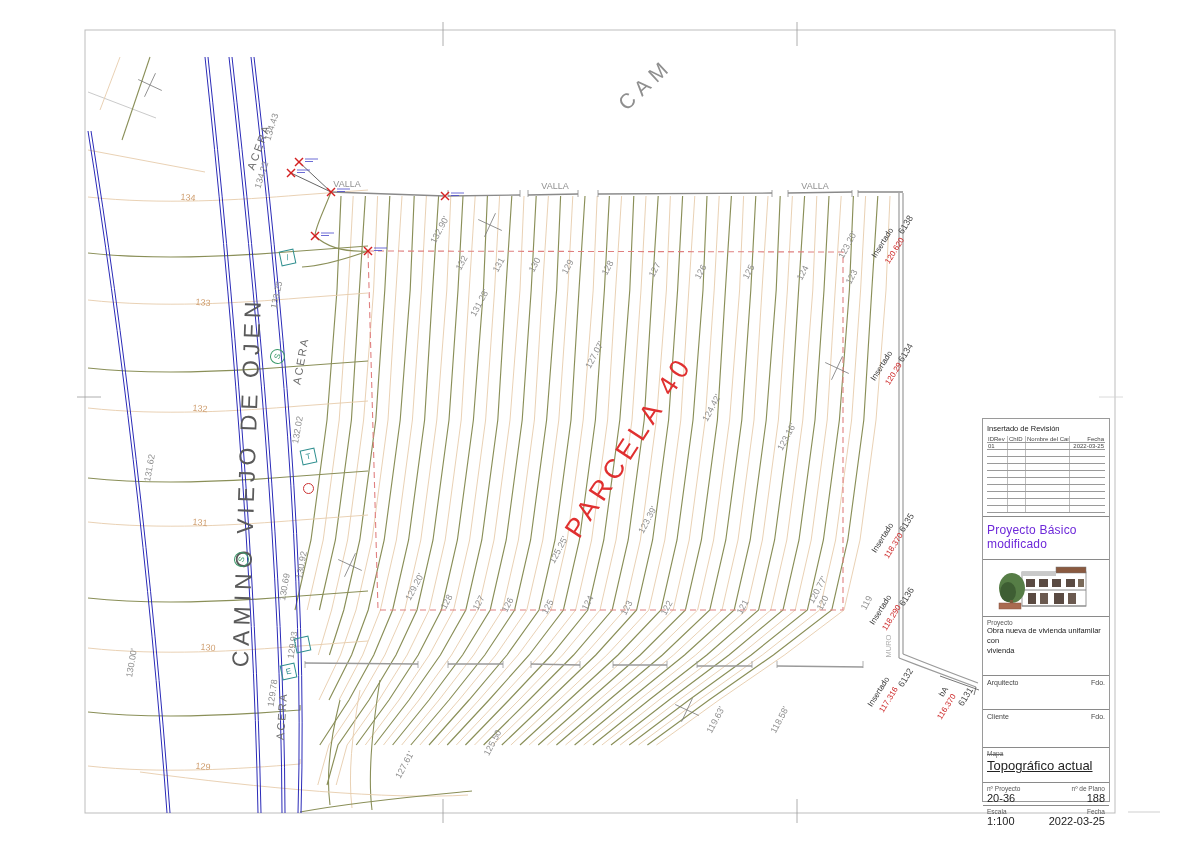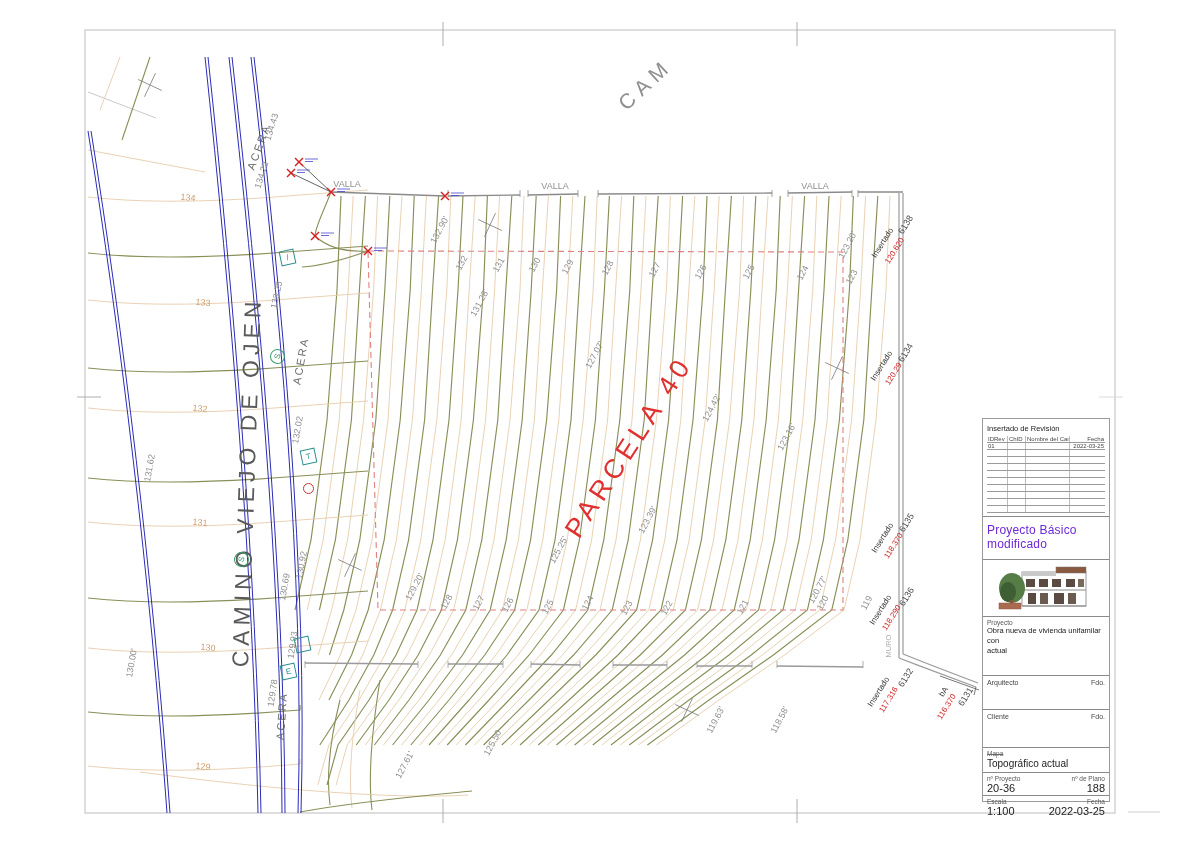--- a/index.html
+++ b/index.html
@@ -22,21 +22,21 @@
   table.rev th:last-child,table.rev td:last-child{border-right:none;text-align:right;}
   .tb-rule{border-top:1px solid #8a8a8a;margin:3px 0 0 0;}
   .tb-title{font-size:12px;color:#6d28d9;padding:6px 4px 5px 4px;letter-spacing:0.2px;}
   .tb-house{display:flex;justify-content:center;padding:2px 0 3px 0;}
   .tb-sec{padding:2px 4px;}
   .tb-small{font-size:6.5px;color:#555;}
   .tb-desc{font-size:7.5px;color:#222;line-height:1.35;}
   .tb-sign{display:flex;justify-content:space-between;font-size:7px;color:#444;}
   .tb-sign-box{height:30px;border-bottom:1px solid #8a8a8a;padding:3px 4px 0 4px;}
   .tb-map-label{font-size:6.5px;color:#666;text-decoration:line-through;}
-  .tb-map-title{font-size:10px;color:#222;padding:1px 0 2px 0;border-bottom:1px solid #8a8a8a;}
+  .tb-map-title{font-size:13px;color:#222;padding:1px 0 8px 0;border-bottom:1px solid #8a8a8a;text-decoration:underline;}
   .tb-grid{display:flex;justify-content:space-between;align-items:center;}
   .tb-val{font-size:11px;color:#222;}
   .tb-row{padding:2px 4px 1px 4px;border-bottom:1px solid #8a8a8a;}
   .tb-row:last-child{border-bottom:none;}
 </style>
 </head>
 <body>
 
 <div id="canvas">
 
@@ -395,21 +395,21 @@
         <ellipse cx="14" cy="26" rx="13" ry="15" fill="#567d46"></ellipse>
         <ellipse cx="10" cy="30" rx="8" ry="10" fill="#3e5e33"></ellipse>
         <rect x="12" y="38" width="3" height="7" fill="#7a5a3a"></rect>
         <rect x="1" y="41" width="22" height="6" fill="#a96a50" stroke="#8a5640" stroke-width="0.5"></rect>
       </svg>
     </div>
     <div class="tb-rule"></div>
     <div class="tb-sec">
       <div class="tb-small">Proyecto</div>
       <div class="tb-desc">Obra nueva de vivienda unifamilar con</div>
-      <div class="tb-desc">actual</div>
+      <div class="tb-desc">vivienda</div>
     </div>
     <div style="height:14px"></div>
     <div class="tb-rule"></div>
     <div class="tb-sign-box">
       <div class="tb-sign">
         <span>Arquitecto</span>
         <span>Fdo.</span>
       </div>
     </div>
     <div class="tb-sign-box" style="height:34px">

